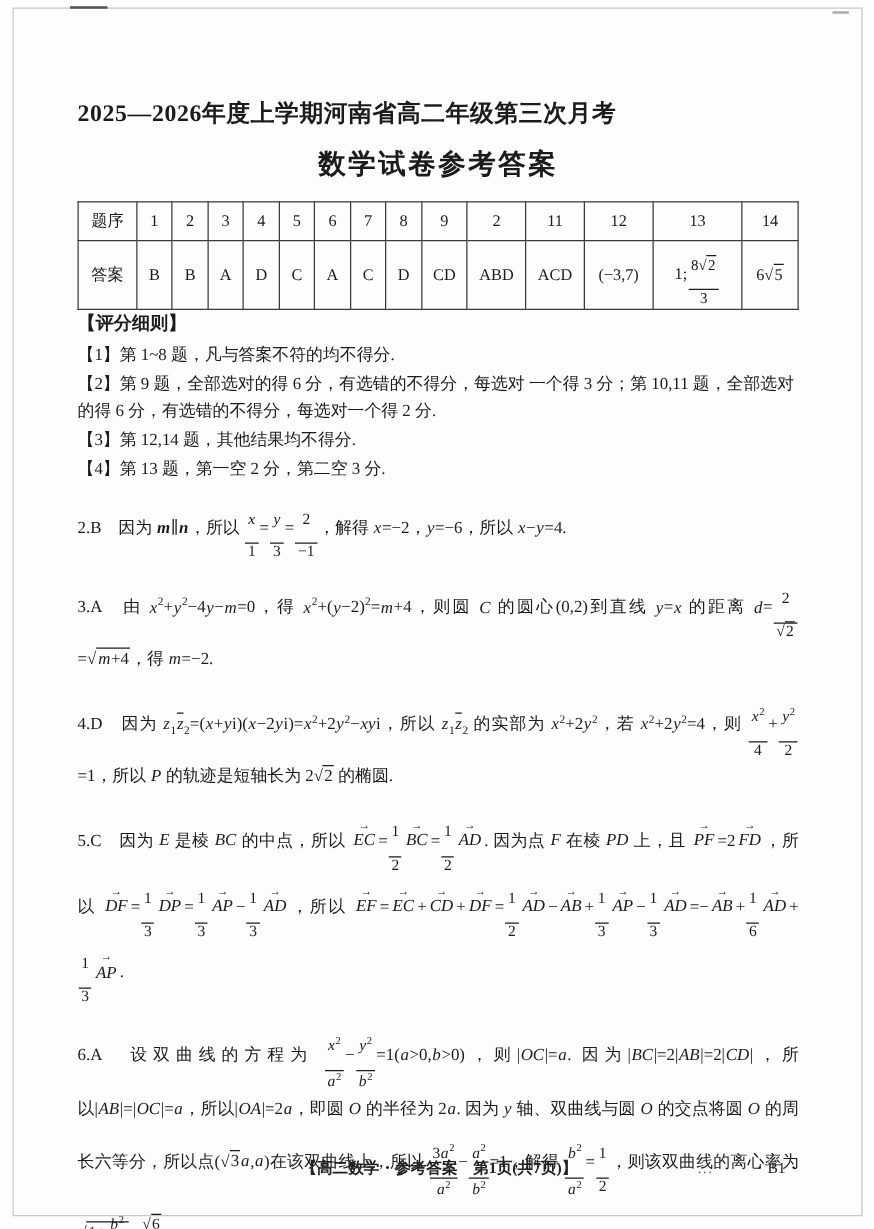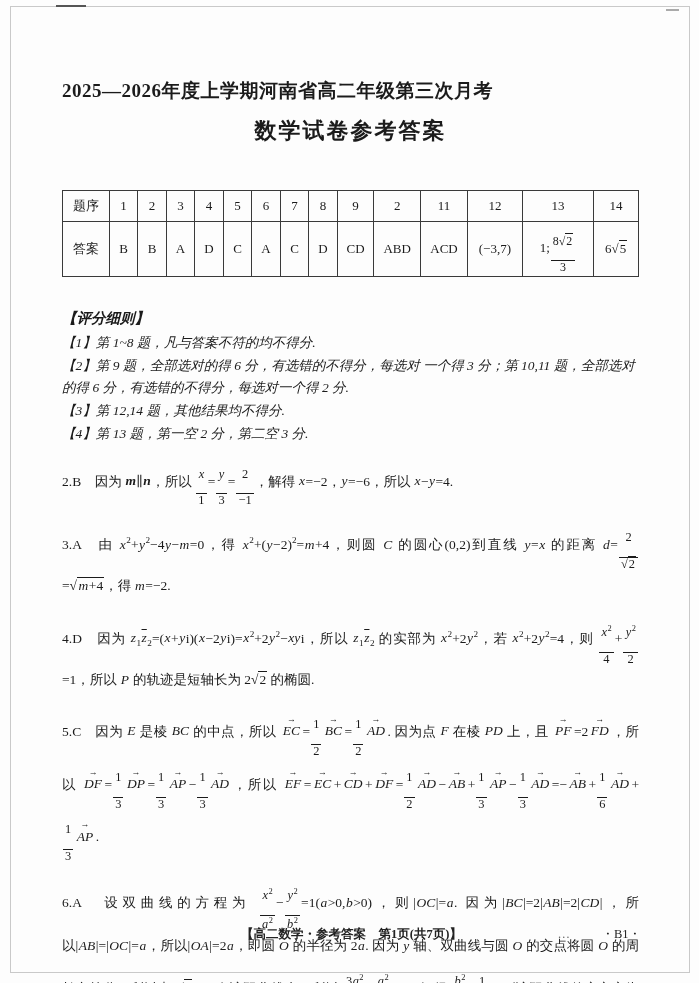--- a/index.html
+++ b/index.html
@@ -12,26 +12,26 @@
   .scan-frame {
     position: absolute; left: 10px; top: 6px; right: 9px; bottom: 10px;
     border: 1px solid #c9c9c9; pointer-events: none;
   }
   .artifact { position: absolute; background: #555; }
   .a1 { left: 56px; top: 5px; width: 30px; height: 2px; }
   .a2 { right: 20px; top: 9px; width: 13px; height: 2px; background: #aaa; }
   .content { position: absolute; left: 62px; top: 78px; width: 577px; }
   .title1 { font-size: 19px; font-weight: bold; letter-spacing: 0.5px; }
   .title2 { font-size: 22px; font-weight: bold; text-align: center; margin-top: 12px; letter-spacing: 2px; }
-  table.ans { border-collapse: collapse; width: 100%; margin-top: 44px; table-layout: fixed; }
+  table.ans { border-collapse: collapse; width: 100%; margin-top: 15px; table-layout: fixed; }
   table.ans td {
     border: 1px solid #3a3a3a; text-align: center; vertical-align: middle;
     font-size: 13px; height: 31px; padding: 1px; overflow: hidden;
   }
-  .rules { margin-top: 30px; font-size: 13.5px; line-height: 1.62; font-style: italic; }
+  .rules { margin-top: 0; font-size: 13.5px; line-height: 1.62; }
   .rules-header { font-weight: bold; font-size: 14.5px; margin-bottom: 2px; }
   .rules p { margin: 1px 0; }
   .sols { margin-top: 6px; font-size: 13.5px; }
   p.sol { margin: 9px 0; line-height: 2.1; text-align: justify; padding-top: 2px; }
   .frac {
     display: inline-flex; flex-direction: column; vertical-align: middle;
     text-align: center; line-height: 1.12; font-size: 0.92em; margin: 0 1px;
   }
   .frac .n { display: block; border-bottom: 1px solid #1b1b1b; padding: 12px 2px; }
   .frac .d { display: block; padding: 0 2px; }

